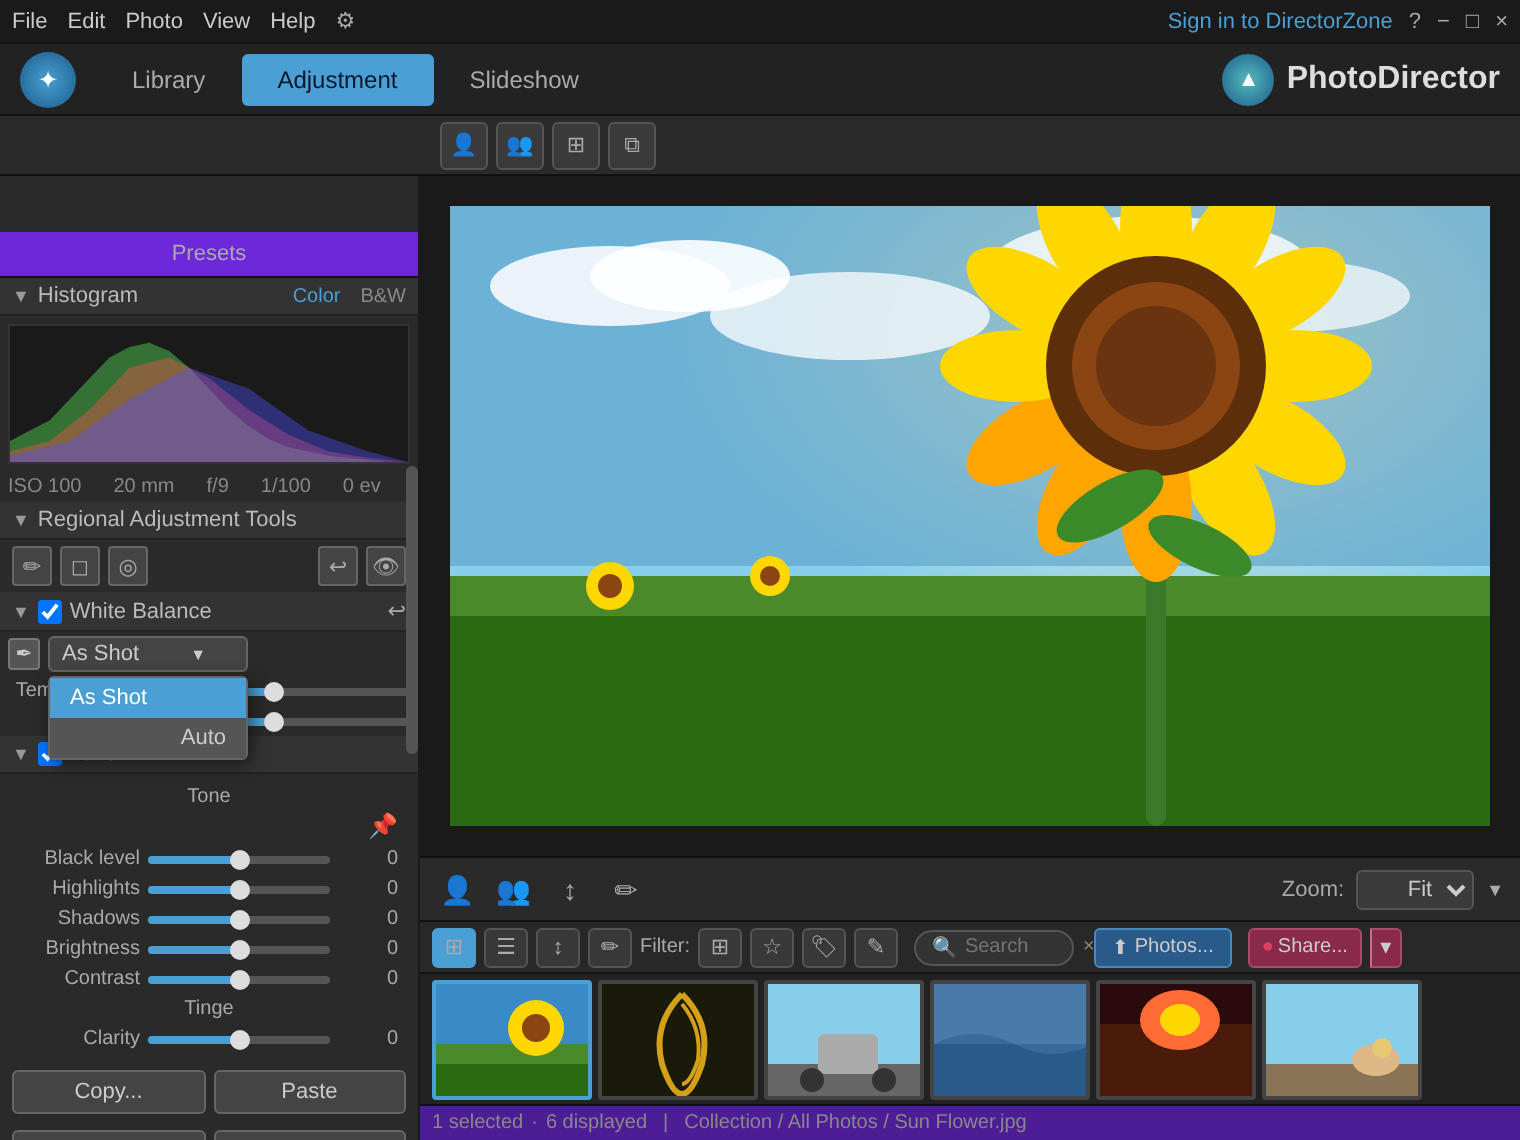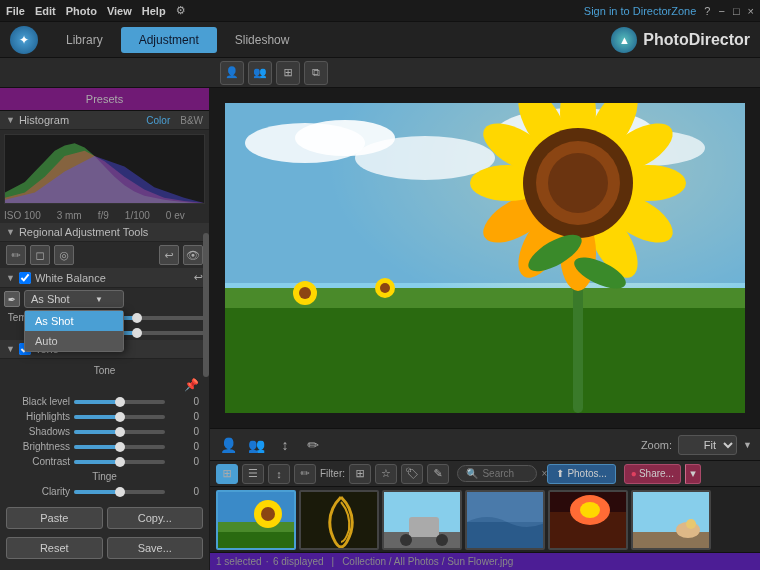--- a/index.html
+++ b/index.html
@@ -1,20 +1,20 @@
 <!DOCTYPE html>
 <html><head>
   <meta charset="utf-8">
   <style>
     * { box-sizing: border-box; margin: 0; padding: 0; }
     body { width: 760px; height: 570px; background: #2b2b2b; font-family: 'Segoe UI', Arial, sans-serif; font-size: 11px; color: #ccc; overflow: hidden; }
 
     
     #titlebar { height: 22px; background: #1a1a1a; display: flex; align-items: center; justify-content: space-between; padding: 0 6px; border-bottom: 1px solid #111; }
-    #titlebar .menu { display: flex; gap: 12px; font-size: 11px; color: #ccc; font-weight: bold; }
+    #titlebar .menu { display: flex; gap: 12px; font-size: 11px; color: #ccc; }
 
     
     #header { height: 36px; background: #222; display: flex; align-items: center; padding: 0 10px; gap: 0; border-bottom: 1px solid #111; }
     #header .logo { width: 28px; height: 28px; background: radial-gradient(circle, #4a9fd4, #1a5a8a); border-radius: 50%; display: flex; align-items: center; justify-content: center; margin-right: 10px; font-size: 12px; color: white; }
     .nav-tab { padding: 6px 18px; border-radius: 3px; cursor: pointer; font-size: 12px; color: #aaa; }
     .nav-tab.active { background: #4a9fd4; color: #0f172a; }
 
     
     #toolbar { height: 30px; background: #2a2a2a; display: flex; align-items: center; padding: 0 8px 0 220px; gap: 4px; border-bottom: 1px solid #111; }
     .tool-btn { width: 24px; height: 24px; background: #3a3a3a; border: 1px solid #555; border-radius: 3px; display: flex; align-items: center; justify-content: center; cursor: pointer; font-size: 11px; color: #aaa; }
@@ -22,21 +22,21 @@
     
     #main { display: flex; height: calc(570px - 22px - 36px - 30px); }
 
     
     #left-panel { width: 210px; background: #2a2a2a; border-right: 1px solid #1a1a1a; overflow-y: auto; flex-shrink: 0; }
     #left-panel::-webkit-scrollbar { width: 6px; }
     #left-panel::-webkit-scrollbar-track { background: #222; }
     #left-panel::-webkit-scrollbar-thumb { background: #555; border-radius: 3px; }
 
     
-    .panel-tabs { display: flex; background: #701a75; border-bottom: 1px solid #111; }
+    .panel-tabs { display: flex; background: #6d28d9; border-bottom: 1px solid #111; margin-top: 28px; }
     .panel-tab { flex: 1; text-align: center; padding: 5px; font-size: 11px; color: #aaa; cursor: pointer; }
     .panel-tab.active { background: #4a9fd4; color: white; border-radius: 3px 3px 0 0; }
 
     
     .section-header { background: #333; padding: 3px 6px; font-size: 11px; color: #bbb; display: flex; align-items: center; gap: 4px; cursor: pointer; border-bottom: 1px solid #222; }
     .section-header .arrow { font-size: 9px; color: #999; }
     .section-content { padding: 4px 6px; }
 
     
     #histogram { height: 70px; background: #1a1a1a; margin: 4px; border: 1px solid #333; position: relative; overflow: hidden; }
@@ -53,21 +53,21 @@
 
     
     .wb-dropdown { display: flex; align-items: center; gap: 4px; padding: 2px 4px; position: relative; }
     .wb-select { background: #444; border: 1px solid #666; border-radius: 3px; padding: 2px 20px 2px 6px; font-size: 11px; color: #ccc; cursor: pointer; width: 100px; position: relative; }
     .wb-icon { width: 16px; height: 16px; background: #555; border: 1px solid #777; border-radius: 2px; cursor: pointer; display: flex; align-items: center; justify-content: center; font-size: 10px; }
 
     
     .dropdown-menu { position: absolute; top: 22px; left: 24px; background: #3a3a3a; border: 1px solid #666; border-radius: 3px; z-index: 100; min-width: 100px; box-shadow: 2px 2px 8px rgba(0,0,0,0.5); }
     .dropdown-item { padding: 4px 10px; font-size: 11px; color: #ccc; cursor: pointer; }
     .dropdown-item:hover, .dropdown-item.selected { background: #4a9fd4; color: white; }
-    .dropdown-item.hover-highlight { background: #555; }
+    .dropdown-item.hover-highlight { background: #555; text-align: right; }
 
     
     .regional-tools { display: flex; align-items: center; gap: 4px; padding: 3px 6px; }
     .rt-btn { width: 20px; height: 20px; background: #444; border: 1px solid #666; border-radius: 2px; display: flex; align-items: center; justify-content: center; font-size: 11px; color: #aaa; cursor: pointer; }
 
     
     .bottom-btns { display: flex; gap: 4px; padding: 4px 6px; }
     .btn { background: #444; border: 1px solid #666; border-radius: 3px; padding: 4px 8px; font-size: 11px; color: #ccc; cursor: pointer; flex: 1; text-align: center; }
 
     
@@ -168,21 +168,21 @@
 
         <path d="M0,65 L0,55 L10,50 L20,45 L30,35 L40,25 L50,15 L60,10 L70,8 L80,12 L90,20 L100,30 L110,40 L120,48 L130,54 L140,58 L150,60 L160,62 L170,63 L180,64 L190,65 L200,65 Z" fill="rgba(80,200,80,0.5)"></path>
 
         <path d="M0,65 L0,60 L20,55 L40,40 L60,20 L80,15 L100,25 L120,40 L140,52 L160,60 L180,63 L200,65 Z" fill="rgba(255,80,80,0.4)"></path>
 
         <path d="M0,65 L0,62 L30,55 L60,35 L90,20 L120,30 L150,50 L180,60 L200,65 Z" fill="rgba(80,80,255,0.4)"></path>
       </svg>
     </div>
     <div class="hist-meta">
       <span>ISO 100</span>
-      <span>3 mm</span>
+      <span>20 mm</span>
       <span>f/9</span>
       <span>1/100</span>
       <span>0 ev</span>
     </div>
 
     <div class="section-header">
       <span class="arrow">▼</span>
       <span>Regional Adjustment Tools</span>
     </div>
     <div class="regional-tools">
@@ -289,22 +289,22 @@
         <span class="slider-label">Clarity</span>
         <div class="slider-track">
           <div class="slider-fill" style="width:50%"></div>
           <div class="slider-thumb" style="left:calc(50% - 5px)"></div>
         </div>
         <span class="slider-value">0</span>
       </div>
     </div>
 
     <div class="bottom-btns">
+      <div class="btn">Copy...</div>
       <div class="btn">Paste</div>
-      <div class="btn">Copy...</div>
     </div>
     <div class="bottom-btns">
       <div class="btn">Reset</div>
       <div class="btn">Save...</div>
     </div>
 
     <div style="width:6px;background:#555;border-radius:3px;position:absolute;right:0;top:30%;height:30%;"></div>
   </div>
 
   <div id="center">

